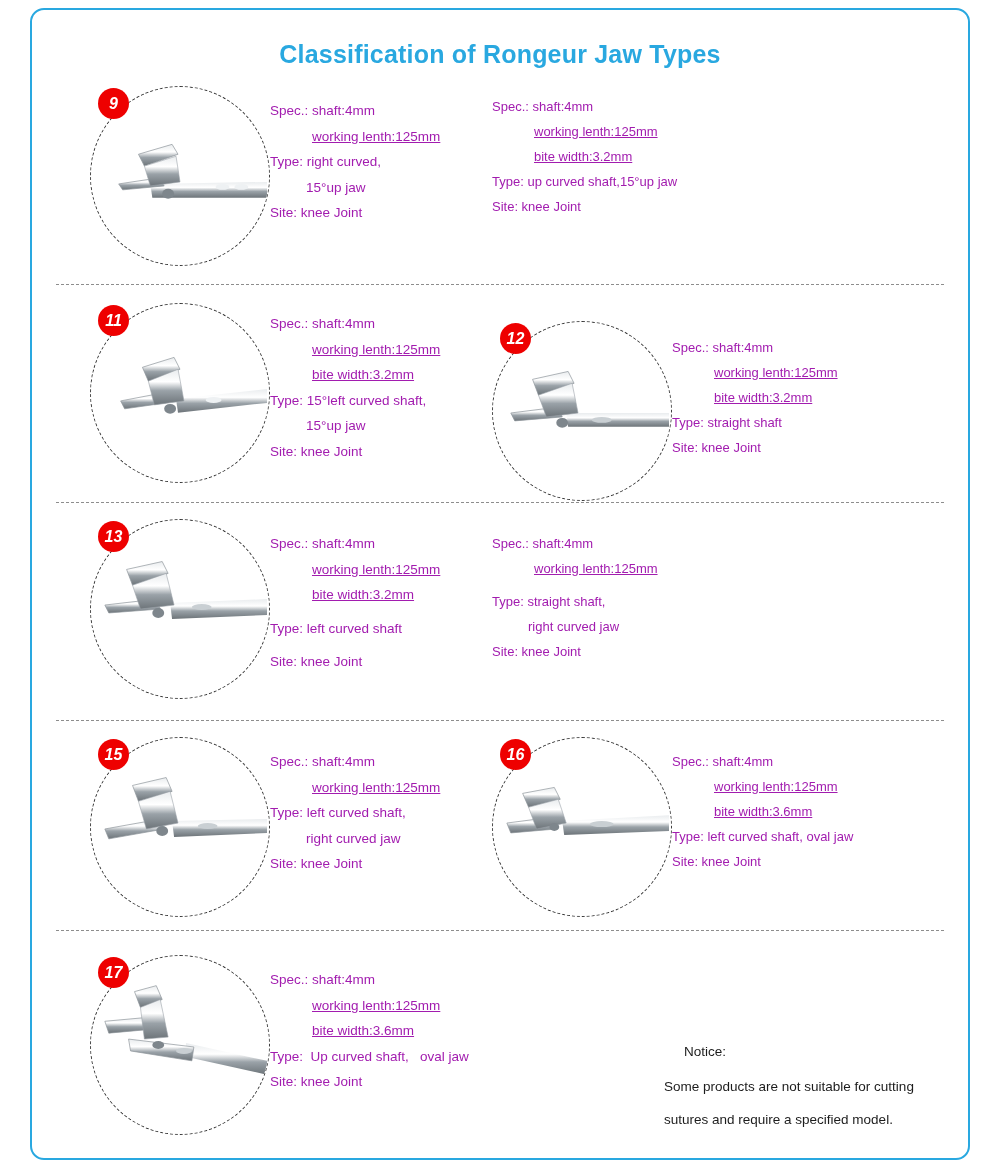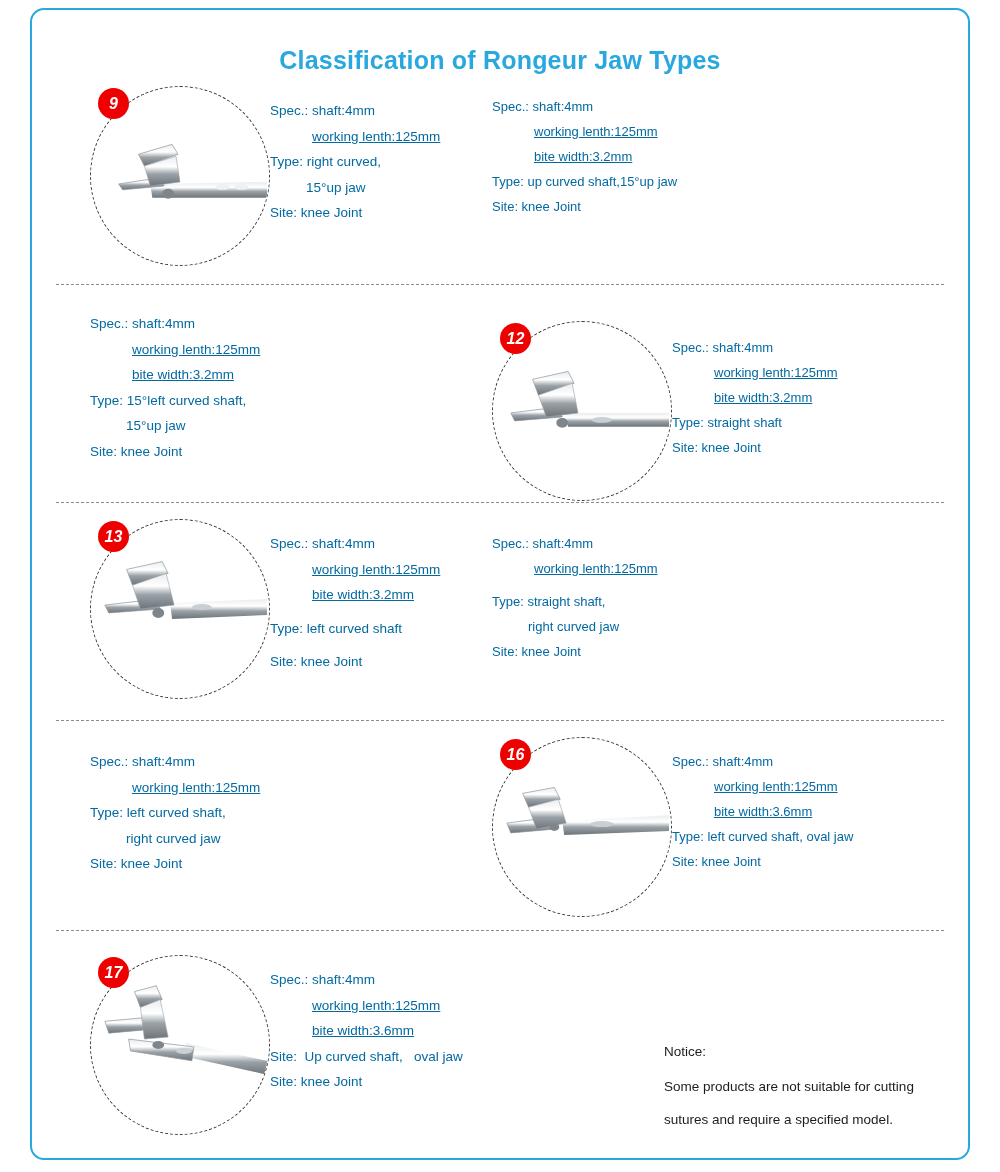--- a/index.html
+++ b/index.html
@@ -23,21 +23,21 @@
     width: 940px;
     height: 1152px;
     border: 2px solid #29a8e0;
     border-radius: 14px;
     background: #ffffff;
   }
 
   .page-title {
     position: absolute;
     left: 0;
-    top: 36px;
+    top: 30px;
     width: 100%;
     text-align: center;
     font-size: 25px;
     font-weight: bold;
     color: #29a8e0;
     letter-spacing: 0.2px;
   }
 
   
   .rows {
@@ -101,21 +101,21 @@
     align-items: center;
     justify-content: center;
     z-index: 4;
     line-height: 1;
   }
 
   
   .spec {
     flex: 1 1 auto;
     padding-top: 16px;
-    color: #0369a1;
+    color: #a21caf;
     font-size: 13.5px;
     line-height: 1;
   }
   .spec .line {
     margin-bottom: 12px;
     white-space: pre;
   }
   .spec .line.indent { padding-left: 42px; text-decoration: underline; }
   .spec .line.indent-sm { padding-left: 36px; }
   .spec .line:last-child { margin-bottom: 0; }
@@ -129,21 +129,21 @@
 
   
   .notice {
     position: absolute;
     left: 662px;
     top: 1042px;
     width: 290px;
     color: #1c1c1c;
     font-size: 13.5px;
   }
-  .notice .n-title { margin-bottom: 20px; }
+  .notice .n-title { margin-bottom: 20px; margin-left: 20px; }
   .notice .n-line  { margin-bottom: 18px; }
 </style>
 </head>
 <body>
 
 <div class="page-frame">
 
   <div class="page-title">Classification of Rongeur Jaw Types</div>
 
   <div class="rows">
@@ -193,20 +193,35 @@
           <div class="line">Site: knee Joint</div>
         </div>
       </div>
     </div>
 
     <div class="row-sep" style="margin-top:8px;"></div>
 
     <div class="row" style="height:205px; padding-top:18px;">
 
       <div class="cell cell-left">
+        <div class="photo-wrap">
+          <div class="badge">11</div>
+          <div class="photo-circle">
+            <svg viewBox="0 0 180 180">
+              <g>
+                <path d="M86 96 L178 86 L178 100 L88 110 Z" fill="url(#g1)"></path>
+                <path d="M30 98 L72 90 L76 100 L34 106 Z" fill="url(#g1)" stroke="#8d949a" stroke-width="0.7"></path>
+                <path d="M52 64 L84 54 L90 66 L58 78 Z" fill="url(#g1)" stroke="#8d949a" stroke-width="0.7"></path>
+                <path d="M58 78 L88 66 L94 98 L64 102 Z" fill="url(#g1)" stroke="#9aa2a8" stroke-width="0.6"></path>
+                <ellipse cx="80" cy="106" rx="6" ry="5" fill="#7e868c"></ellipse>
+                <ellipse cx="124" cy="97" rx="8" ry="3" fill="#eef1f3"></ellipse>
+              </g>
+            </svg>
+          </div>
+        </div>
         <div class="spec t-pad-0">
           <div class="line">Spec.: shaft:4mm</div>
           <div class="line indent">working lenth:125mm</div>
           <div class="line indent">bite width:3.2mm</div>
           <div class="line">Type: 15°left curved shaft,</div>
           <div class="line indent-sm">15°up jaw</div>
           <div class="line">Site: knee Joint</div>
         </div>
       </div>
 
@@ -274,20 +289,35 @@
           <div class="line">Site: knee Joint</div>
         </div>
       </div>
     </div>
 
     <div class="row-sep" style="margin-top:12px;"></div>
 
     <div class="row" style="height:195px; padding-top:16px;">
 
       <div class="cell cell-left">
+        <div class="photo-wrap">
+          <div class="badge">15</div>
+          <div class="photo-circle">
+            <svg viewBox="0 0 180 180">
+              <g>
+                <path d="M82 84 L178 82 L178 96 L84 100 Z" fill="url(#g1)"></path>
+                <path d="M14 92 L70 82 L74 92 L18 102 Z" fill="url(#g1)" stroke="#8d949a" stroke-width="0.7"></path>
+                <path d="M42 48 L76 40 L82 54 L48 64 Z" fill="url(#g1)" stroke="#8d949a" stroke-width="0.7"></path>
+                <path d="M48 64 L80 54 L88 86 L56 92 Z" fill="url(#g1)" stroke="#9aa2a8" stroke-width="0.6"></path>
+                <ellipse cx="72" cy="94" rx="6" ry="5" fill="#7e868c"></ellipse>
+                <ellipse cx="118" cy="89" rx="10" ry="3" fill="#c9cfd3"></ellipse>
+              </g>
+            </svg>
+          </div>
+        </div>
         <div class="spec t-pad-1">
           <div class="line">Spec.: shaft:4mm</div>
           <div class="line indent">working lenth:125mm</div>
           <div class="line" style="margin-top:12px;">Type: left curved shaft,</div>
           <div class="line indent-sm">right curved jaw</div>
           <div class="line">Site: knee Joint</div>
         </div>
       </div>
 
       <div class="cell cell-right">
@@ -334,21 +364,21 @@
                 <ellipse cx="68" cy="90" rx="6" ry="4" fill="#7e868c"></ellipse>
                 <ellipse cx="94" cy="96" rx="8" ry="3" fill="#c9cfd3"></ellipse>
               </g>
             </svg>
           </div>
         </div>
         <div class="spec t-pad-1">
           <div class="line">Spec.: shaft:4mm</div>
           <div class="line indent">working lenth:125mm</div>
           <div class="line indent">bite width:3.6mm</div>
-          <div class="line">Site:  Up curved shaft,   oval jaw</div>
+          <div class="line">Type:  Up curved shaft,   oval jaw</div>
           <div class="line">Site: knee Joint</div>
         </div>
       </div>
 
       <div class="cell cell-right"></div>
     </div>
 
   </div>
 
   <div class="notice" style="left:632px; top:1034px;">

